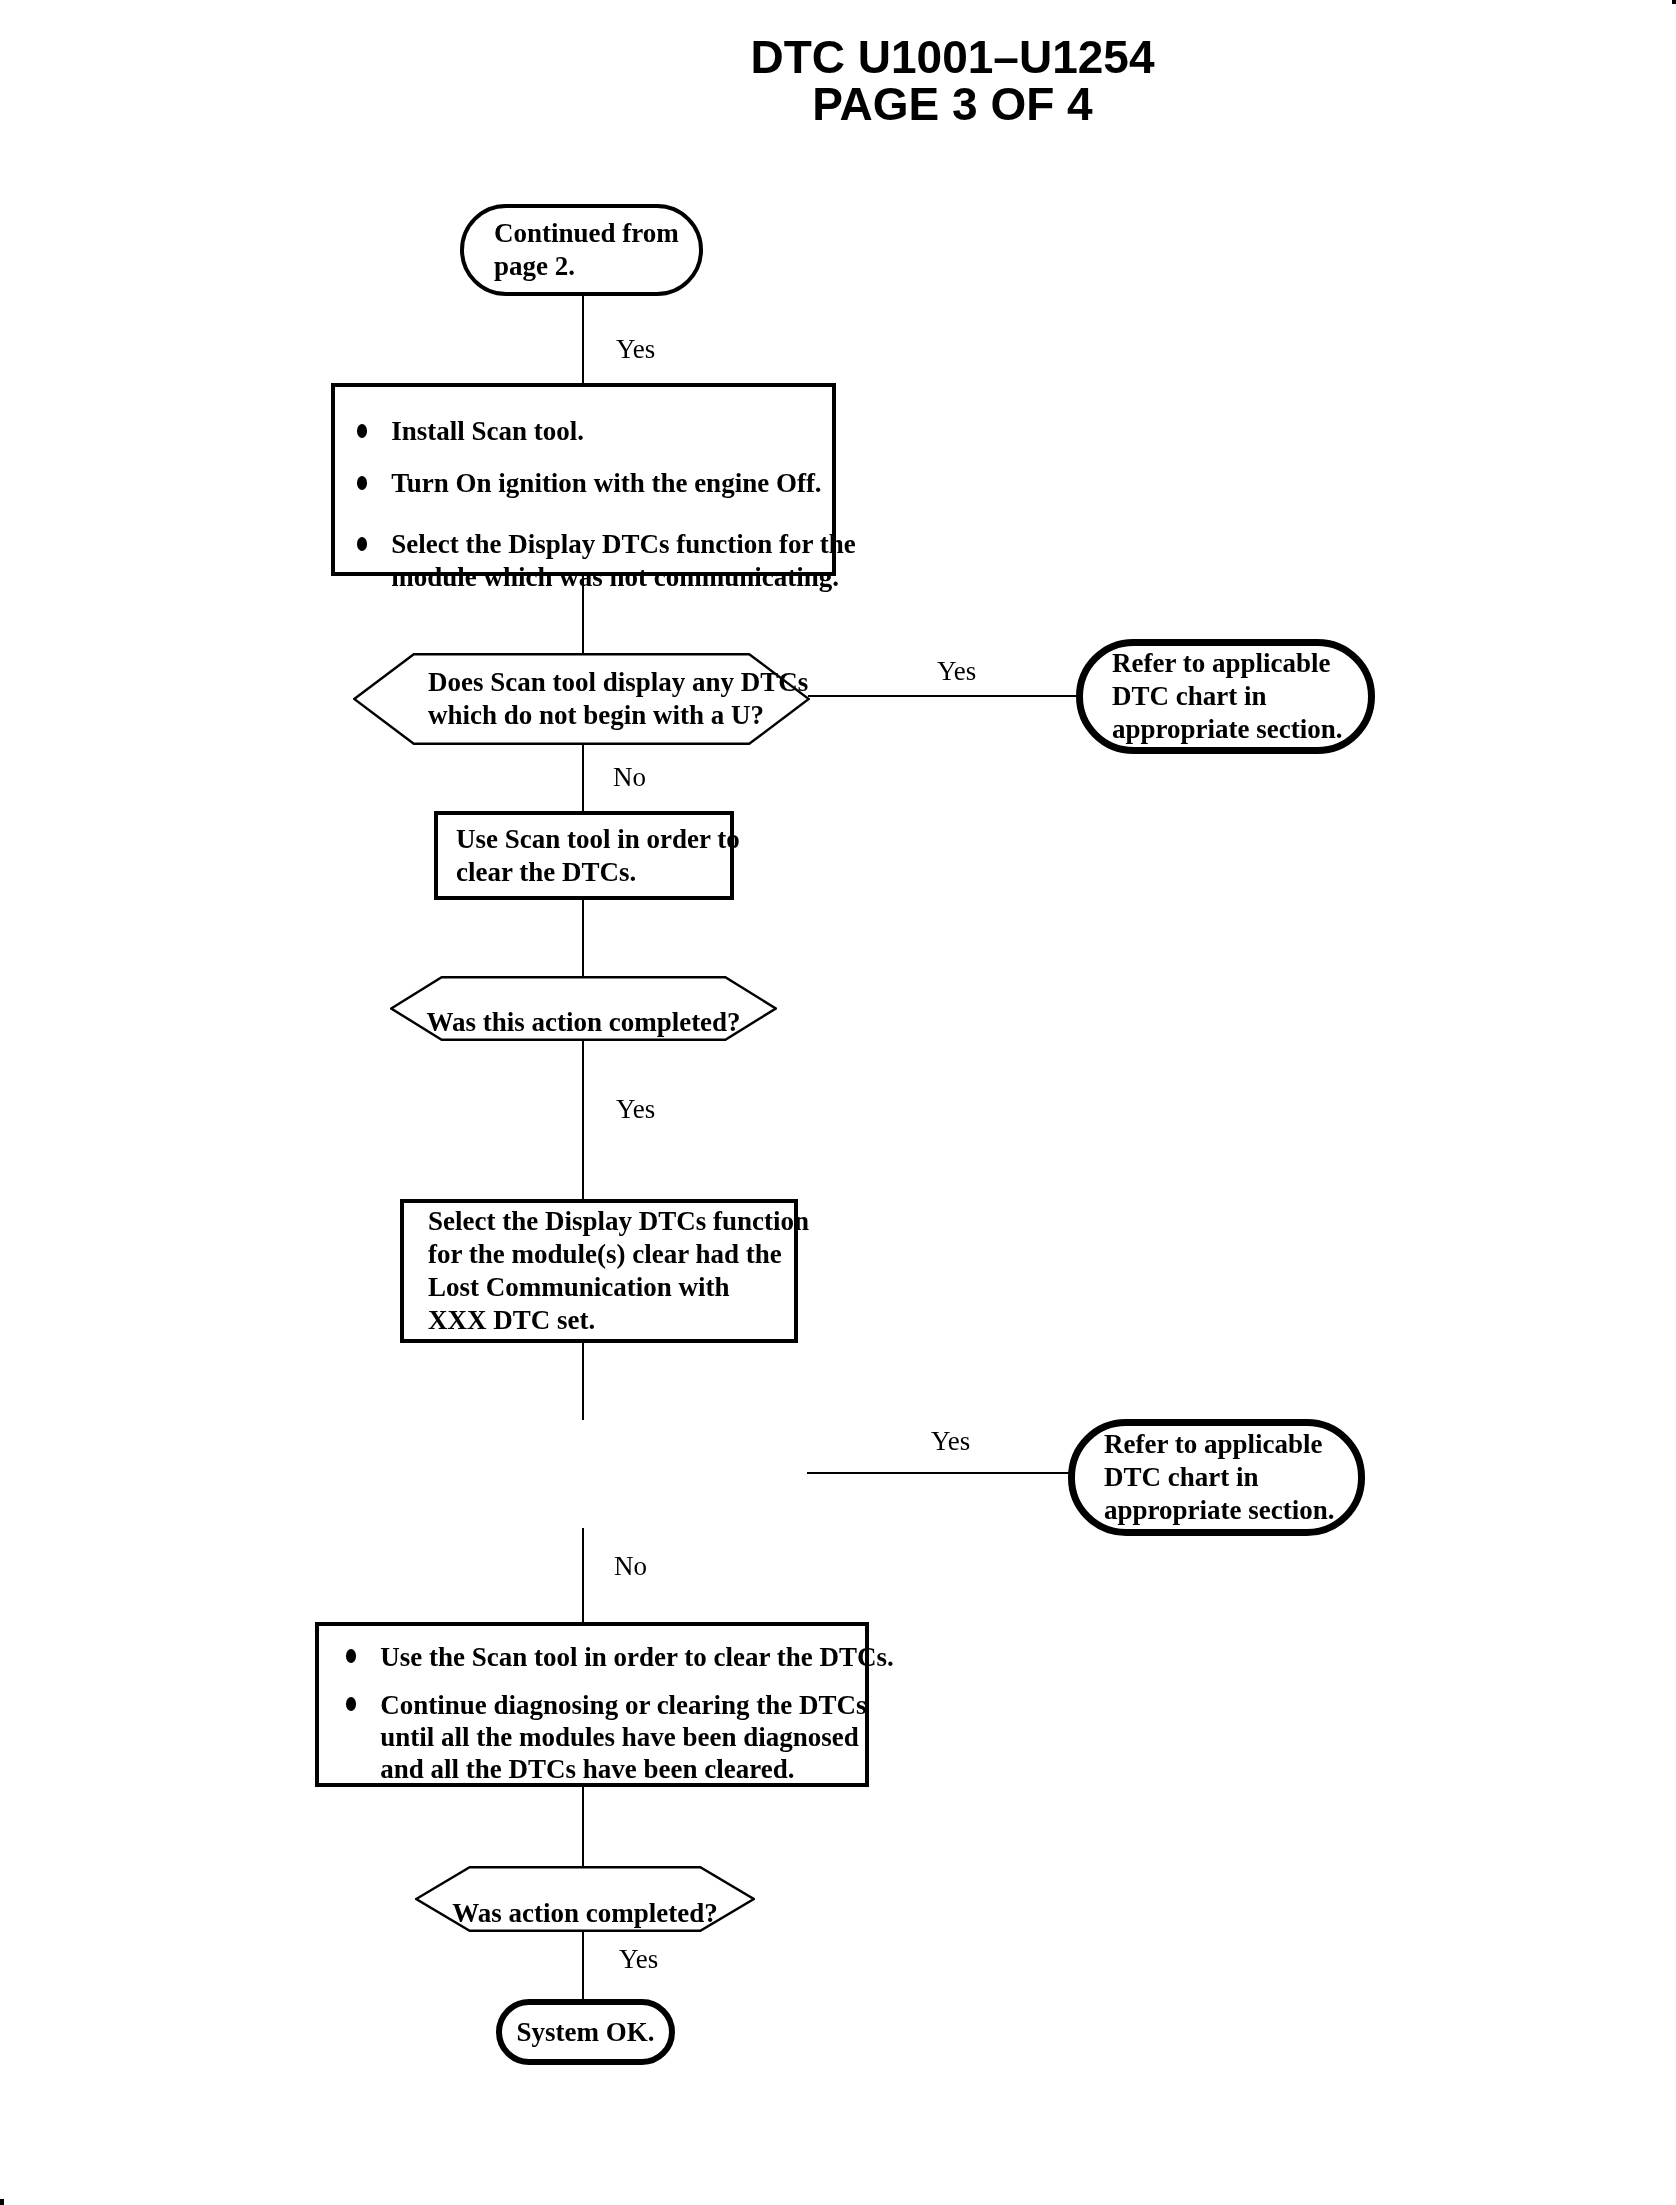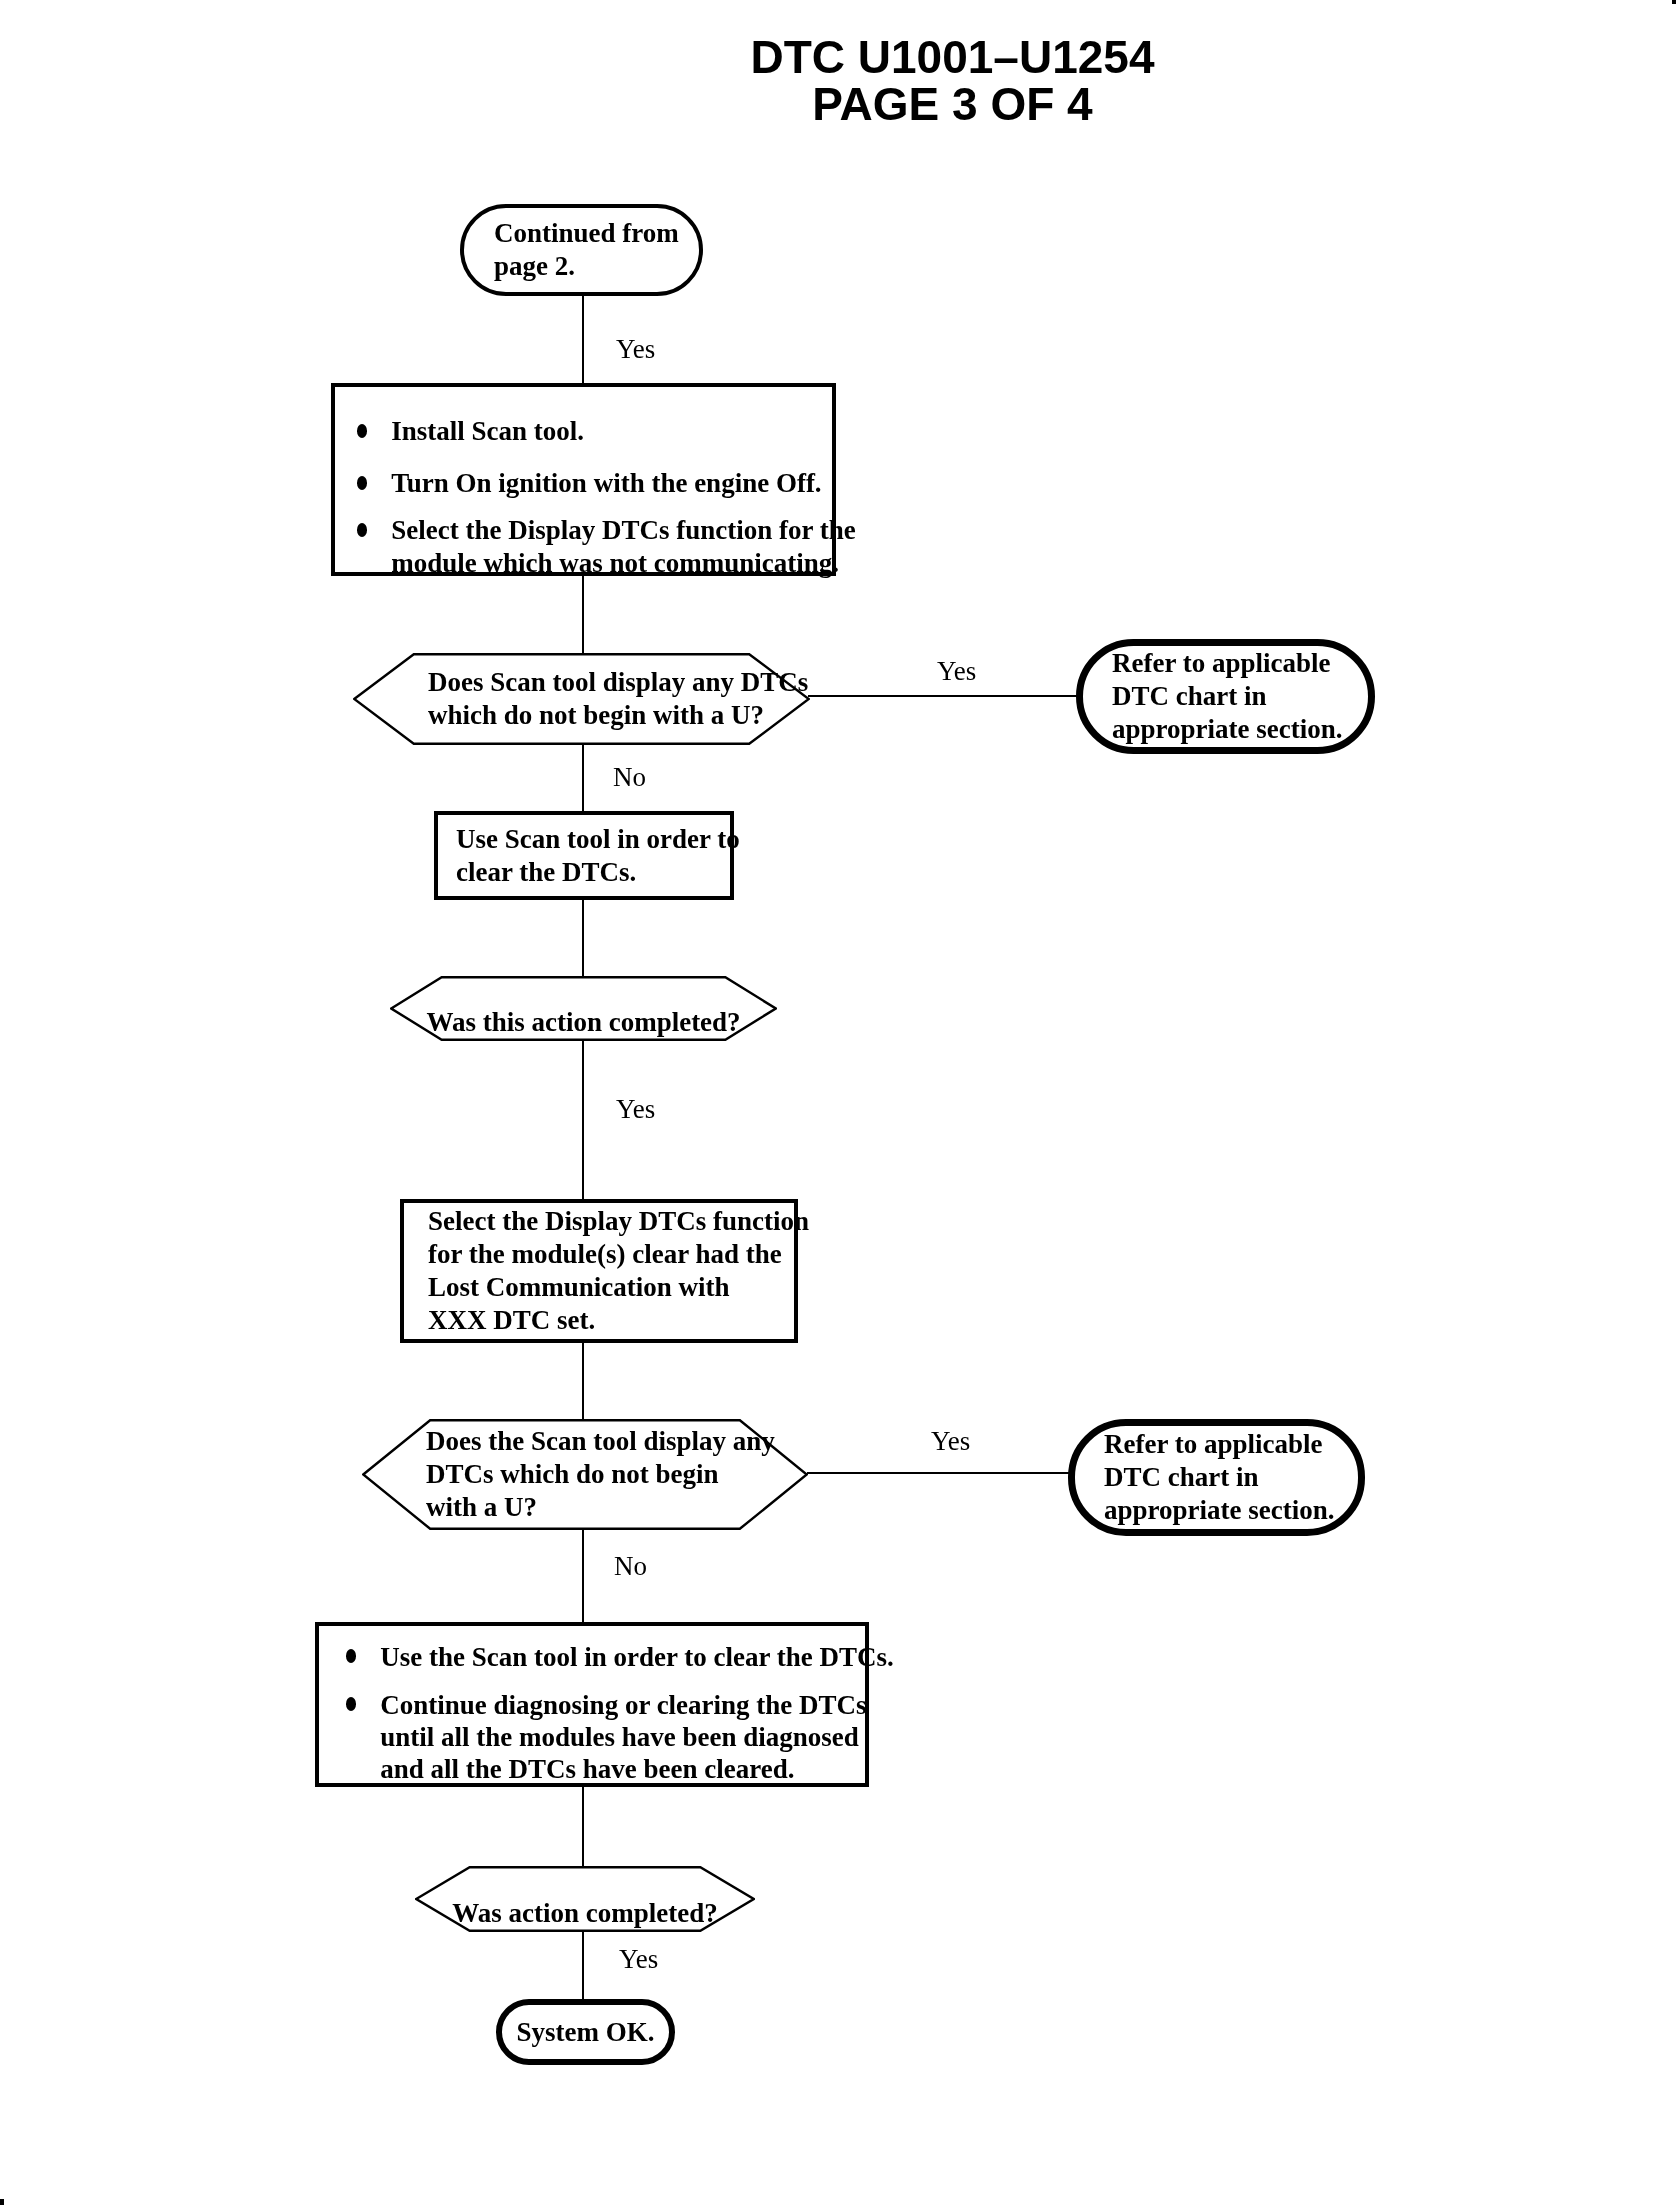--- a/index.html
+++ b/index.html
@@ -87,21 +87,21 @@
       <div>
         <div>Install Scan tool.</div>
       </div>
     </div>
     <div class="bullet-item" style="margin-top:19px">
       <span class="bullet-dot"></span>
       <div>
         <div>Turn On ignition with the engine Off.</div>
       </div>
     </div>
-    <div class="bullet-item" style="margin-top:14px">
+    <div class="bullet-item" style="margin-top:28px">
       <span class="bullet-dot"></span>
       <div>
         <div>Select the Display DTCs function for the</div>
         <div>module which was not communicating.</div>
       </div>
     </div>
   </div>
 
   <div class="node decision" style="left:353px;top:653px;width:457px;height:92px">
     <svg viewBox="0 0 752 151" preserveAspectRatio="none">
@@ -133,30 +133,20 @@
     </div>
   </div>
 
   <div class="node process flexcenter" style="left:400px;top:1199px;width:398px;height:144px;padding-left:24px">
     <div>Select the Display DTCs function</div>
     <div>for the module(s) clear had the</div>
     <div>Lost Communication with</div>
     <div>XXX DTC set.</div>
   </div>
 
-  <div class="node decision" style="left:362px;top:1419px;width:446px;height:111px">
-    <svg viewBox="0 0 733 183" preserveAspectRatio="none">
-      <polygon points="2,91.5 112,2 621,2 731,91.5 621,181 112,181" fill="#ffffff" stroke="#000000" stroke-width="4"></polygon>
-    </svg>
-    <div class="txt" style="padding-left:64px">
-      <div>Does the Scan tool display any</div>
-      <div>DTCs which do not begin</div>
-      <div>with a U?</div>
-    </div>
-  </div>
 
   <div class="node terminator flexcenter" style="left:1068px;top:1419px;width:297px;height:117px;border:7.3px solid #000;border-radius:58px;padding-left:29px">
     <div>Refer to applicable</div>
     <div>DTC chart in</div>
     <div>appropriate section.</div>
   </div>
 
   <div class="node process" style="left:315px;top:1622px;width:554px;height:165px;padding:14.6px 9.7px 0 27px;line-height:32px">
     <div class="bullet-item">
       <span class="bullet-dot" style="margin-top:8.5px"></span>

